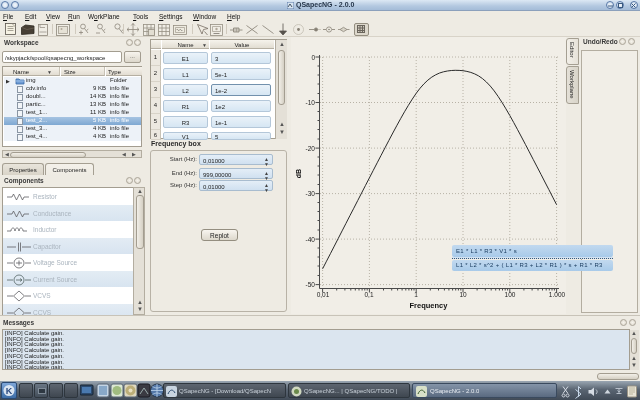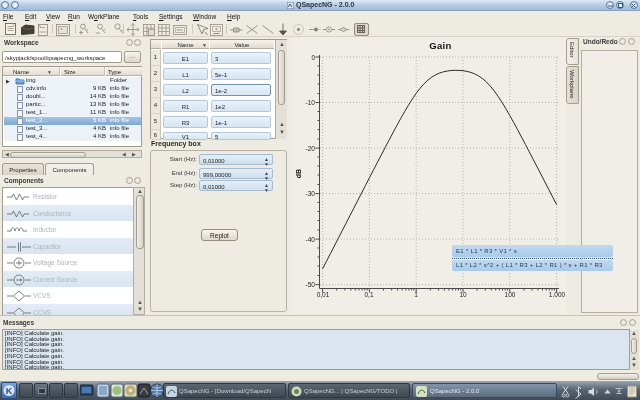--- a/index.html
+++ b/index.html
@@ -383,21 +383,20 @@
 <div id="freqbox">
  <div class="flabel" style="left:2px;top:5px;">Start (Hz):</div>
  <div class="spin" style="top:3px;">0,01000<span class="spinarr" style="top:2px">▲<br>▼</span></div>
  <div class="flabel" style="left:2px;top:19px;">End (Hz):</div>
  <div class="spin" style="top:17px;">999,00000<span class="spinarr" style="top:2px">▲<br>▼</span></div>
  <div class="flabel" style="left:2px;top:31px;">Step (Hz):</div>
  <div class="spin" style="top:29px;">0,01000<span class="spinarr" style="top:2px">▲<br>▼</span></div>
 </div>
 <div id="replot">Replot</div>
 <div class="abs" id="chart">
- <div id="gain-title">Gain</div>
  <svg class="abs" style="left:0;top:0" width="275" height="277">
   <g stroke="#b8b2a6" stroke-width="1" stroke-dasharray="1,2">
    <path d="M31.6 20 V251.5 M78.4 20 V251.5 M125.2 20 V251.5 M172 20 V251.5 M218.8 20 V251.5 M265.6 20 V251.5"></path>
    <path d="M29 20 H268 M29 65.5 H268 M29 111.1 H268 M29 156.6 H268 M29 202.1 H268 M29 247.6 H268"></path>
   </g>
   <g stroke="#4a4a4a" stroke-width="1">
    <path d="M28.5 18 V251.5 M28.5 251.5 H268"></path>
    <path d="M28.5 20 h-4 M28.5 65.5 h-4 M28.5 111.1 h-4 M28.5 156.6 h-4 M28.5 202.1 h-4 M28.5 247.6 h-4"></path>
    <path d="M28.5 29 h-2 M28.5 38 h-2 M28.5 47 h-2 M28.5 56.5 h-2 M28.5 74.5 h-2 M28.5 83.5 h-2 M28.5 92.5 h-2 M28.5 102 h-2 M28.5 120 h-2 M28.5 129 h-2 M28.5 138 h-2 M28.5 147.5 h-2 M28.5 165.5 h-2 M28.5 174.5 h-2 M28.5 183.5 h-2 M28.5 193 h-2 M28.5 211 h-2 M28.5 220 h-2 M28.5 229 h-2 M28.5 238.5 h-2"></path>
    <path d="M31.6 251.5 v4 M78.4 251.5 v4 M125.2 251.5 v4 M172 251.5 v4 M218.8 251.5 v4 M265.6 251.5 v4"></path>
@@ -410,20 +409,21 @@
  <div class="ytick" style="left:8px;top:108px;">-20</div>
  <div class="ytick" style="left:8px;top:153px;">-30</div>
  <div class="ytick" style="left:8px;top:199px;">-40</div>
  <div class="ytick" style="left:8px;top:244px;">-50</div>
  <div class="xtick" style="left:17px;">0,01</div>
  <div class="xtick" style="left:63px;">0,1</div>
  <div class="xtick" style="left:110px;">1</div>
  <div class="xtick" style="left:157px;">10</div>
  <div class="xtick" style="left:204px;">100</div>
  <div class="xtick" style="left:251px;">1.000</div>
+ <div id="freq-label">Frequency</div>
 </div>
 <div id="db-label" class="abs" style="left:294px;top:170px;">dB</div>
 <div class="fband" style="left:452px;top:245px;width:161px;height:12px;">E1 * L1 * R3 * V1 * s</div>
 <div class="abs" style="left:452px;top:257px;width:161px;height:2px;background:#d2e2f2;border-bottom:1px dotted #3c5a78;z-index:6;"></div>
 <div class="fband" style="left:452px;top:259.5px;width:161px;height:11px;">L1 * L2 * s^2 + ( L1 * R3 + L2 * R1 ) * s + R1 * R3</div>
 <div class="vtab" style="top:38px;height:27px;background:linear-gradient(90deg,#f2efe8,#e6e2d9);">
     <span>Editor</span>
   </div>
 <div class="vtab" style="top:66px;height:38px;background:linear-gradient(90deg,#e4e0d7,#d8d4c9);">
     <span>Workplane</span>

